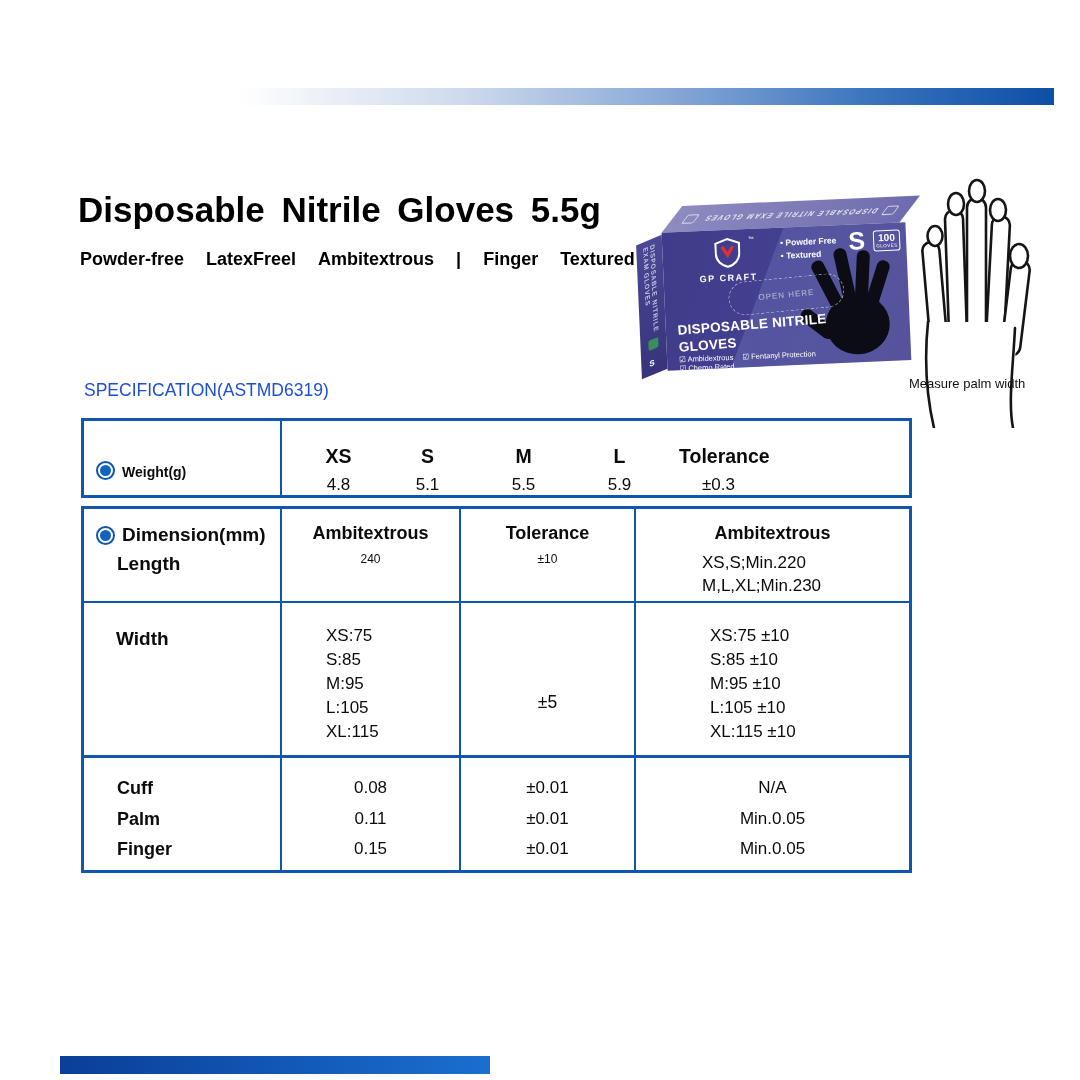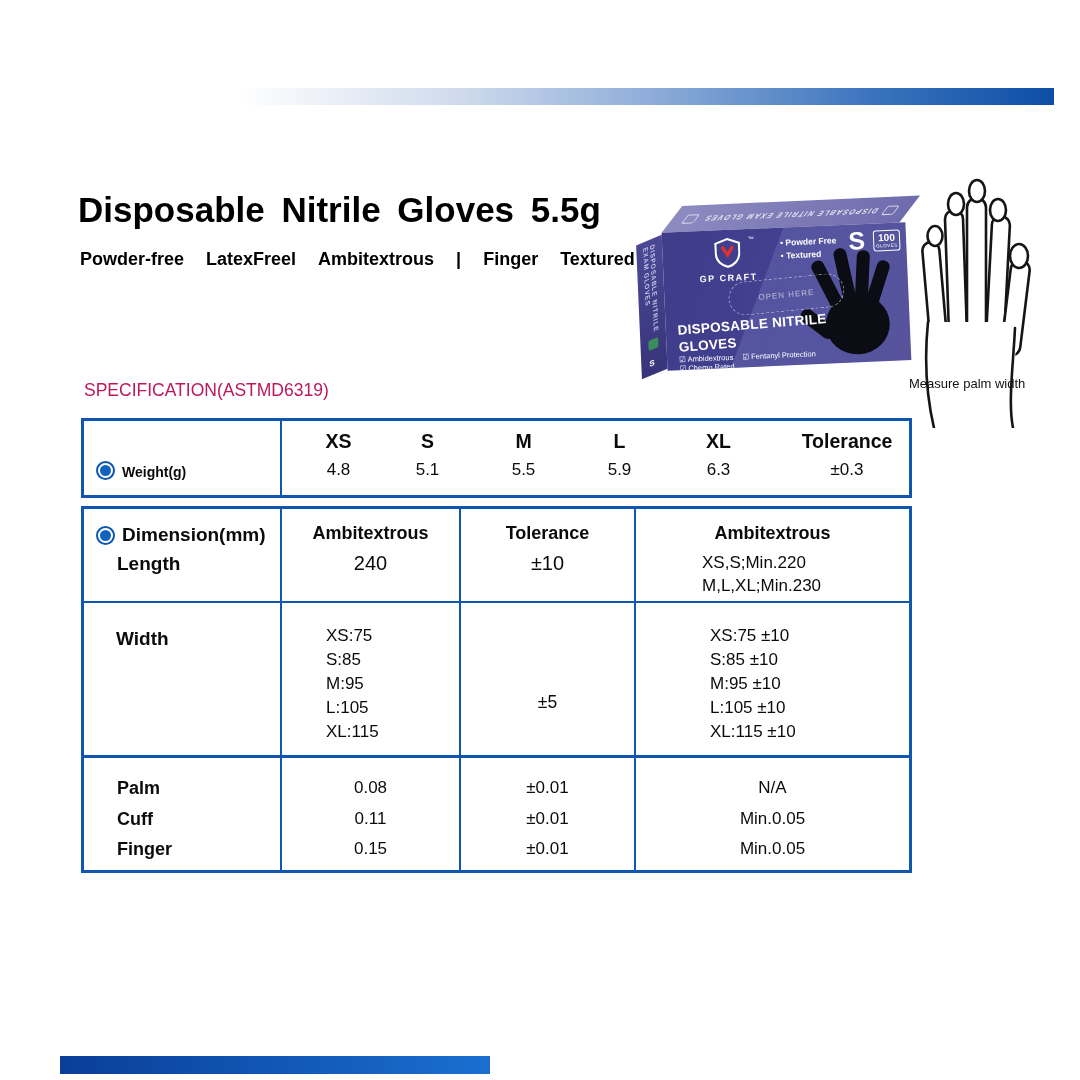--- a/index.html
+++ b/index.html
@@ -11,51 +11,51 @@
   
   .top-bar { position:absolute; left:237px; top:88px; width:817px; height:17px;
     background:linear-gradient(90deg, rgba(255,255,255,0) 0%, #cdd9ec 28%, #8aaad7 52%, #3a73bd 78%, #0d4ea6 100%); }
   .bottom-bar { position:absolute; left:60px; top:1056px; width:430px; height:18px;
     background:linear-gradient(90deg,#0a3e99,#1a6fd0); }
 
   .title { position:absolute; left:78px; top:190px; margin:0; font-size:35px; font-weight:bold;
            word-spacing:7px; letter-spacing:0; color:#000; }
   .subtitle { position:absolute; left:80px; top:249px; display:flex; gap:22px;
               font-size:18px; font-weight:bold; color:#000; }
-  .spec-heading { position:absolute; left:84px; top:380px; font-size:17.5px; color:#be185d; }
+  .spec-heading { position:absolute; left:84px; top:380px; font-size:17.5px; color:#1d4ed8; }
 
   
   .specbox { position:absolute; left:81px; width:831px; border:3px solid var(--blue); background:#fff; }
   #boxA { top:418px; height:80px; }
   #boxB { top:506px; height:299px; display:grid; grid-template-columns:198px 179px 175px 1fr; grid-template-rows:94px 1fr; }
   #boxC { top:755px; height:118px; display:grid; grid-template-columns:198px 179px 175px 1fr; }
   .br { border-right:2.5px solid var(--blue); }
   .bb { border-bottom:2.5px solid var(--blue); }
 
   .bullet { width:19px; height:19px; border-radius:50%; border:2.5px solid var(--blue);
             position:relative; flex:none; background:#fff; }
   .bullet::after { content:""; position:absolute; inset:2px; border-radius:50%; background:var(--bullet); }
 
   
   .wlabel { position:absolute; left:0; top:0; height:100%; width:198px; border-right:2.5px solid var(--blue);
             display:flex; align-items:flex-end; gap:7px; padding:0 0 15px 12px; }
   .wlabel .txt { font-weight:bold; font-size:14px; }
   .wgrid { position:absolute; left:198px; right:0; top:0; height:100%; display:grid;
            grid-template-columns:86px 92px 100px 92px 106px 1fr; }
-  .wcol { text-align:center; padding-top:9px;margin-left:27px; }
+  .wcol { text-align:center; padding-top:24px;margin-left:27px; }
   .wcol .h { display:block; font-weight:bold; font-size:19.5px; }
   .wcol .v { display:block; font-size:17px; margin-top:7px; }
 
   
   .cell { position:relative; }
   .dimrow { display:flex; gap:7px; align-items:center; margin:15px 0 0 12px; }
   .dimrow .txt { font-weight:bold; font-size:19px; }
   .dimsub { margin:7px 0 0 33px; font-weight:bold; font-size:19px; }
   .chead { display:block; text-align:center; font-weight:bold; font-size:18px; margin-top:14px; }
-  .cval  { display:block; text-align:center; font-size:20px; margin-top:8px; }
+  .cval  { display:block; text-align:center; font-size:12px; margin-top:8px; }
   .reqlines1 { margin:7px 0 0 66px; font-size:17px; line-height:23px; }
   .widthlbl { margin:25px 0 0 32px; font-weight:bold; font-size:19px; }
   .speclines { margin:21px 0 0 44px; font-size:17px; line-height:24px; }
   .tolmid { display:flex; height:100%; align-items:center; justify-content:center; font-size:17.5px; }
   .reqlines2 { margin:21px 0 12px 74px; font-size:17px; line-height:24px; }
 
   
   .ccol { padding-top:15px; line-height:30.5px; font-size:17px; }
   .ccol.names { padding-left:33px; font-weight:bold; font-size:18px; }
   .ccol.center { text-align:center; }
@@ -215,24 +215,20 @@
         </div>
       <div class="wcol">
           <span class="h">M</span>
           <span class="v">5.5</span>
         </div>
       <div class="wcol">
           <span class="h">L</span>
           <span class="v">5.9</span>
         </div>
       <div class="wcol">
-          <span class="h">XL</span>
-          <span class="v">6.3</span>
-        </div>
-      <div class="wcol">
           <span class="h">Tolerance</span>
           <span class="v">±0.3</span>
         </div>
     </div>
   </div>
 
   <div class="specbox" id="boxB">
     <div class="cell br bb">
       <div class="dimrow">
         <span class="bullet"></span>
@@ -276,22 +272,22 @@
         <div>S:85 ±10</div>
         <div>M:95 ±10</div>
         <div>L:105 ±10</div>
         <div>XL:115 ±10</div>
       </div>
     </div>
   </div>
 
   <div class="specbox" id="boxC">
     <div class="ccol names br">
+      <div>Cuff</div>
       <div>Palm</div>
-      <div>Cuff</div>
       <div>Finger</div>
     </div>
     <div class="ccol center br">
       <div>0.08</div>
       <div>0.11</div>
       <div>0.15</div>
     </div>
     <div class="ccol center br">
       <div>±0.01</div>
       <div>±0.01</div>

